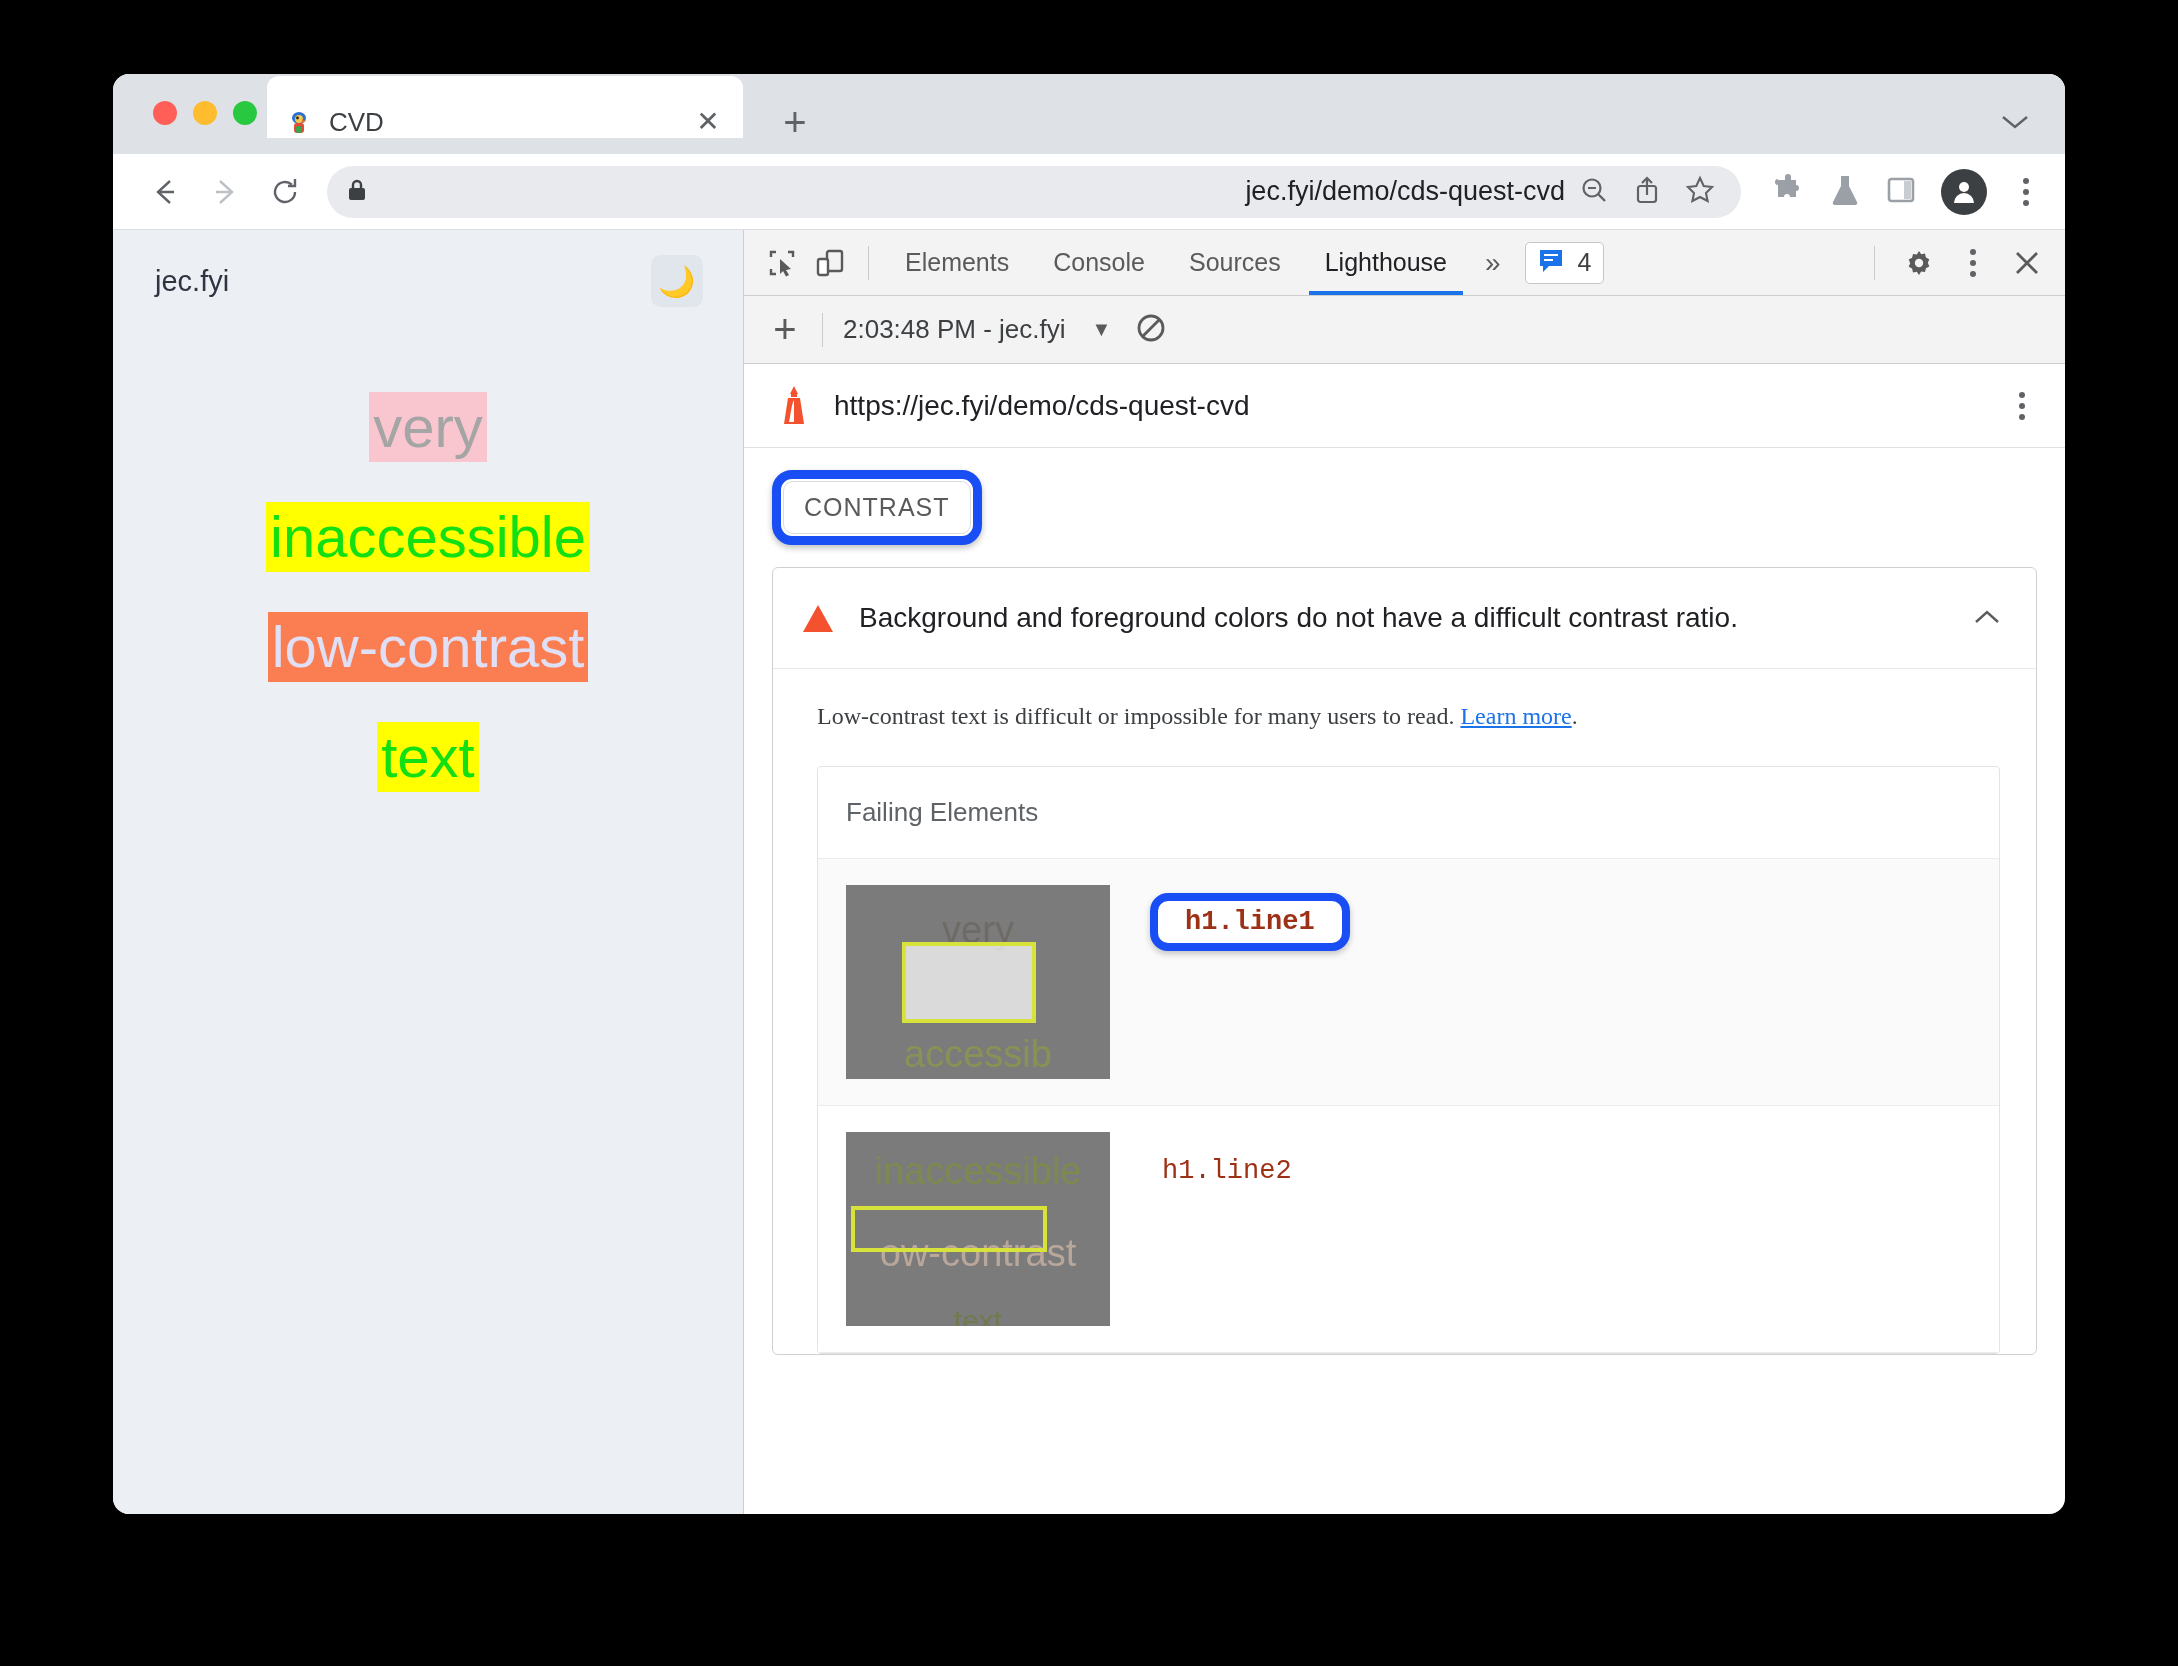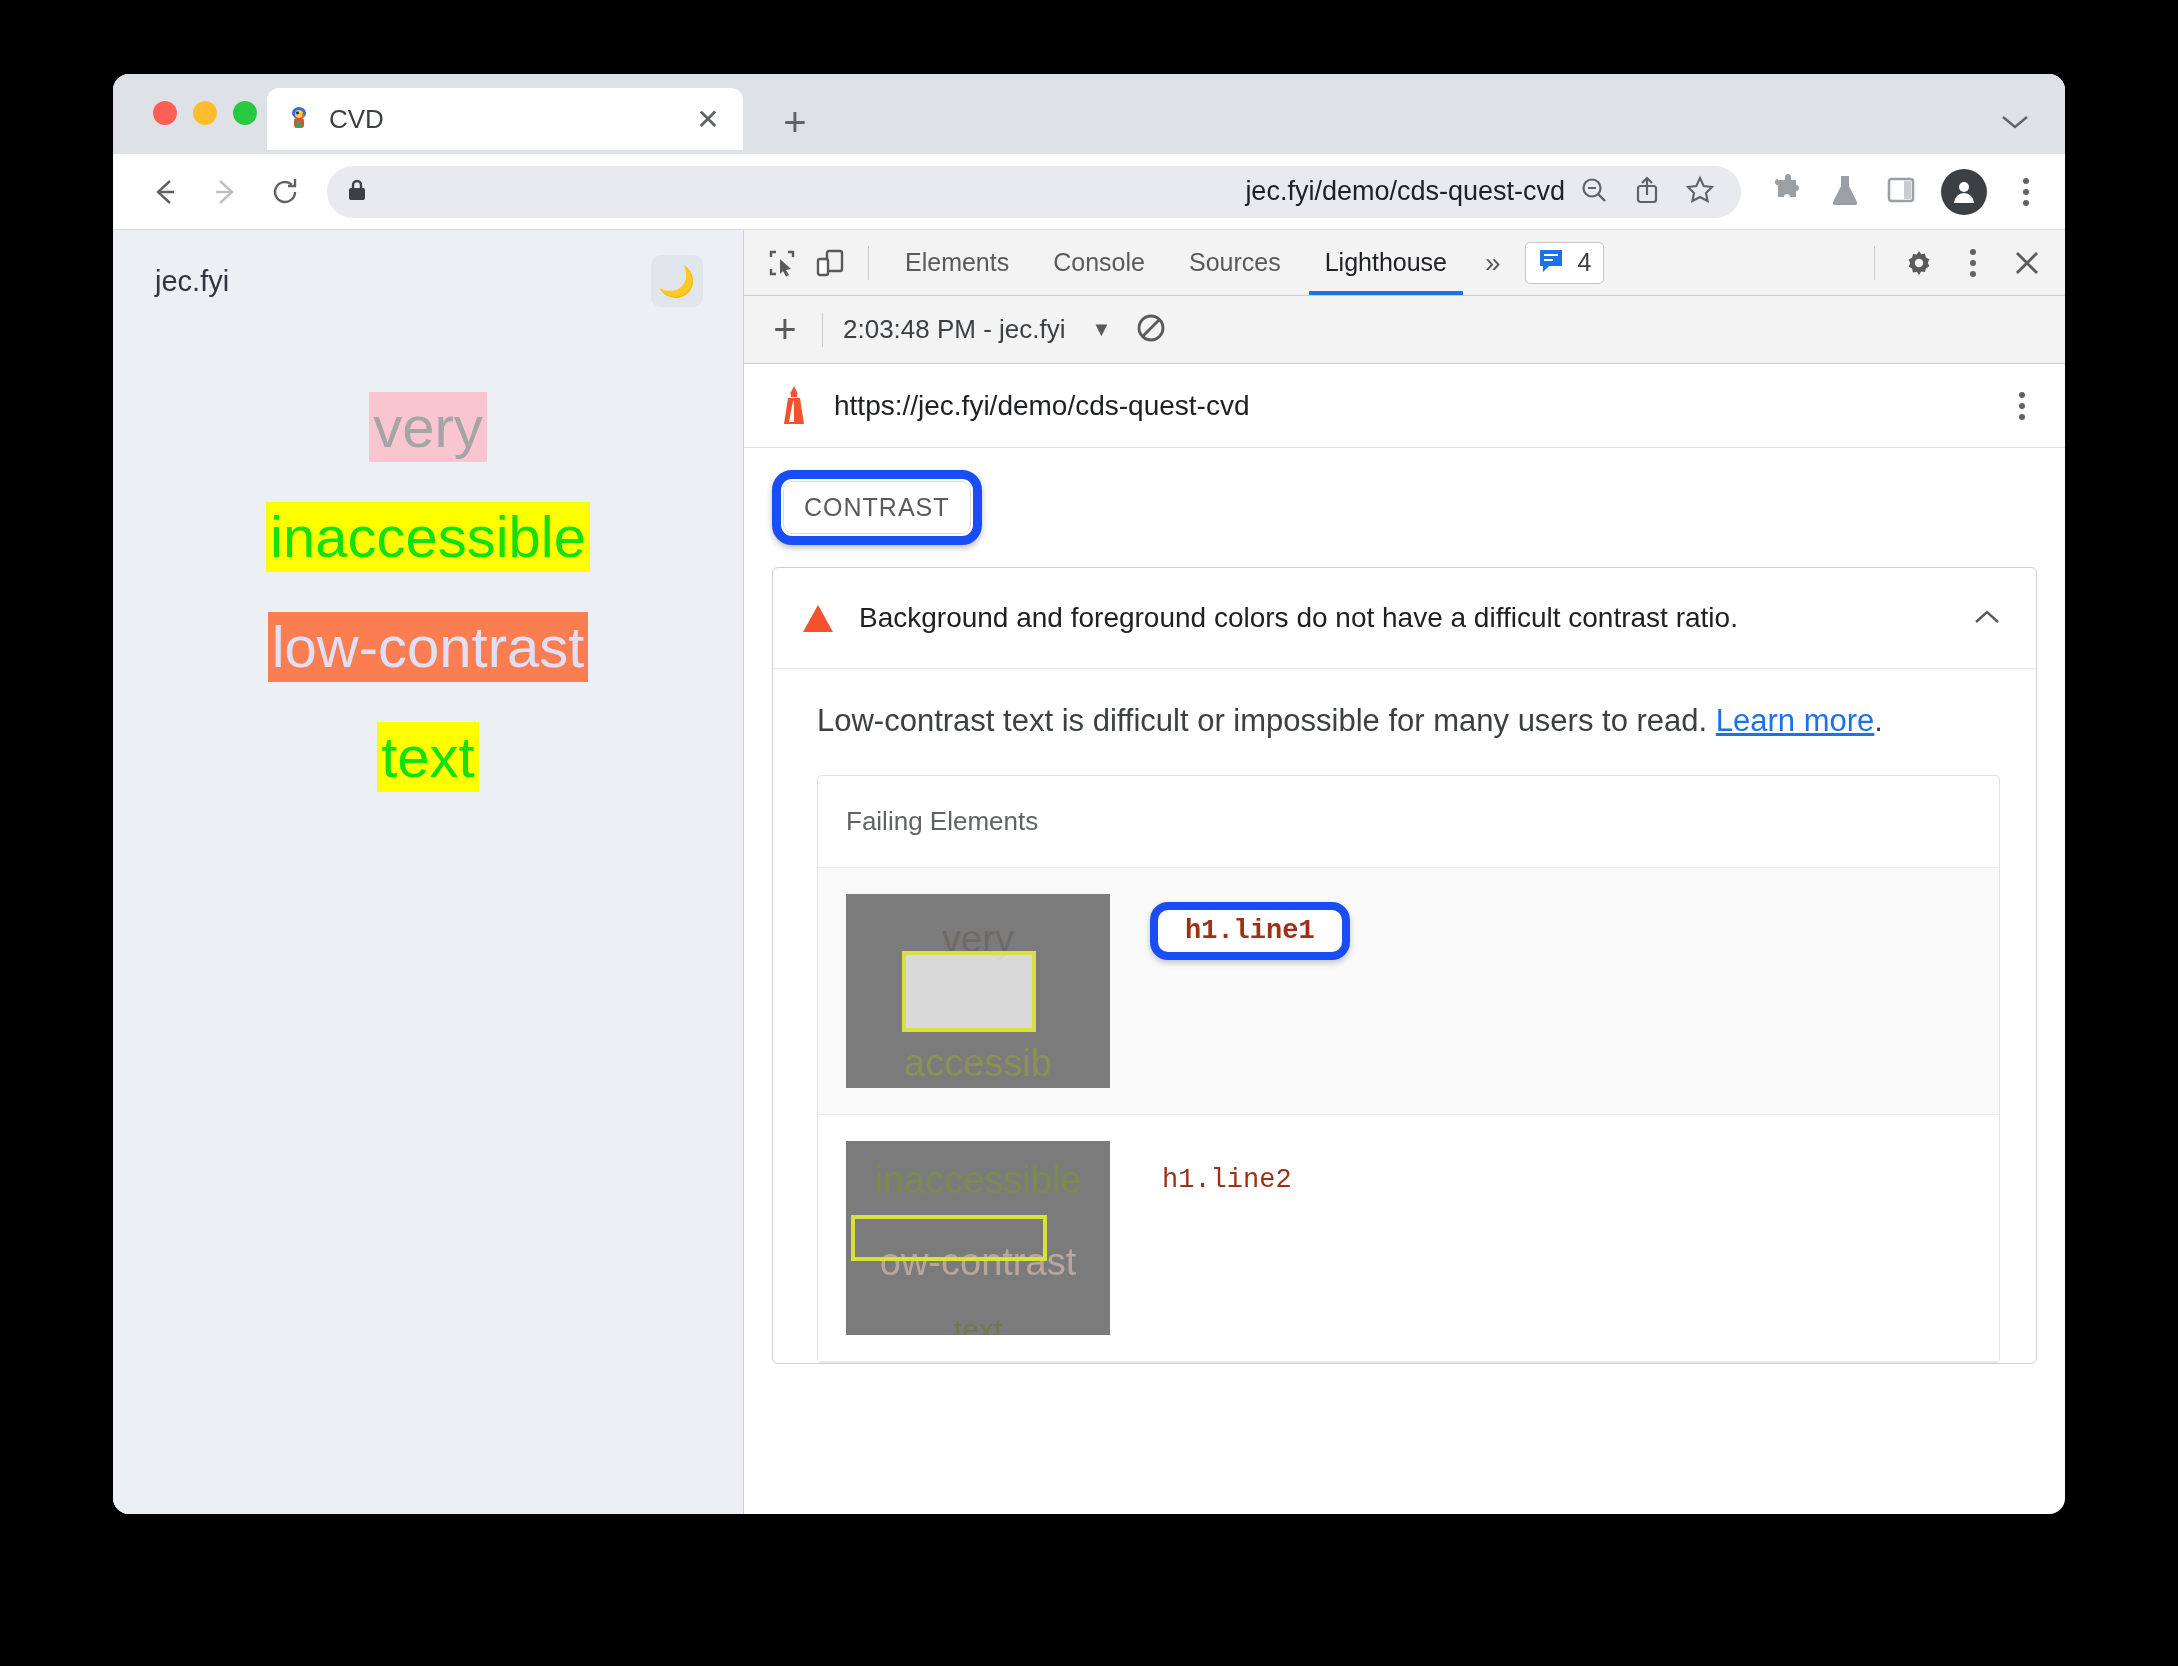--- a/index.html
+++ b/index.html
@@ -34,25 +34,25 @@
   .traffic {
     display: flex; align-items: center; gap: 16px;
     position: absolute; left: 40px; top: 27px;
   }
   .dot { width: 24px; height: 24px; border-radius: 50%; }
   .dot.red { background: #ff5f57; }
   .dot.yellow { background: #febc2e; }
   .dot.green { background: #28c840; }
 
   .tab {
-    position: absolute; left: 154px; bottom: 4px;
+    position: absolute; left: 154px; bottom: 16px;
     width: 476px; height: 62px;
     background: #fff;
     border-radius: 12px 12px 0 0;
-    display: flex; align-items: center;
+    display: flex; align-items: flex-end;
     padding: 0 18px;
   }
   .favicon {
     width: 28px; height: 28px; flex: none;
     margin-right: 16px;
     position: relative;
   }
   .tab-title {
     font-size: 26px; color: #3c4043;
     flex: 1; white-space: nowrap; overflow: hidden;
@@ -231,21 +231,21 @@
     width: 0; height: 0; flex: none;
     border-left: 15px solid transparent;
     border-right: 15px solid transparent;
     border-bottom: 27px solid #f4522f;
   }
   .audit-title { font-size: 28px; color: #202124; flex: 1; }
   .collapse { color: #5a5a5a; font-size: 24px; }
 
   .audit-desc {
     padding: 34px 34px 30px 44px;
-    font-size: 31px; color: #3c4043;
+    font-size: 24px; color: #3c4043; font-family: Liberation Serif, serif;
   }
   .audit-desc a { color: #1a73e8; }
 
   .fail-box {
     margin: 6px 36px 0 44px;
     border: 1px solid #e3e3e3; border-radius: 4px;
     overflow: hidden;
   }
   .fail-title {
     font-size: 26px; color: #5f6368;

